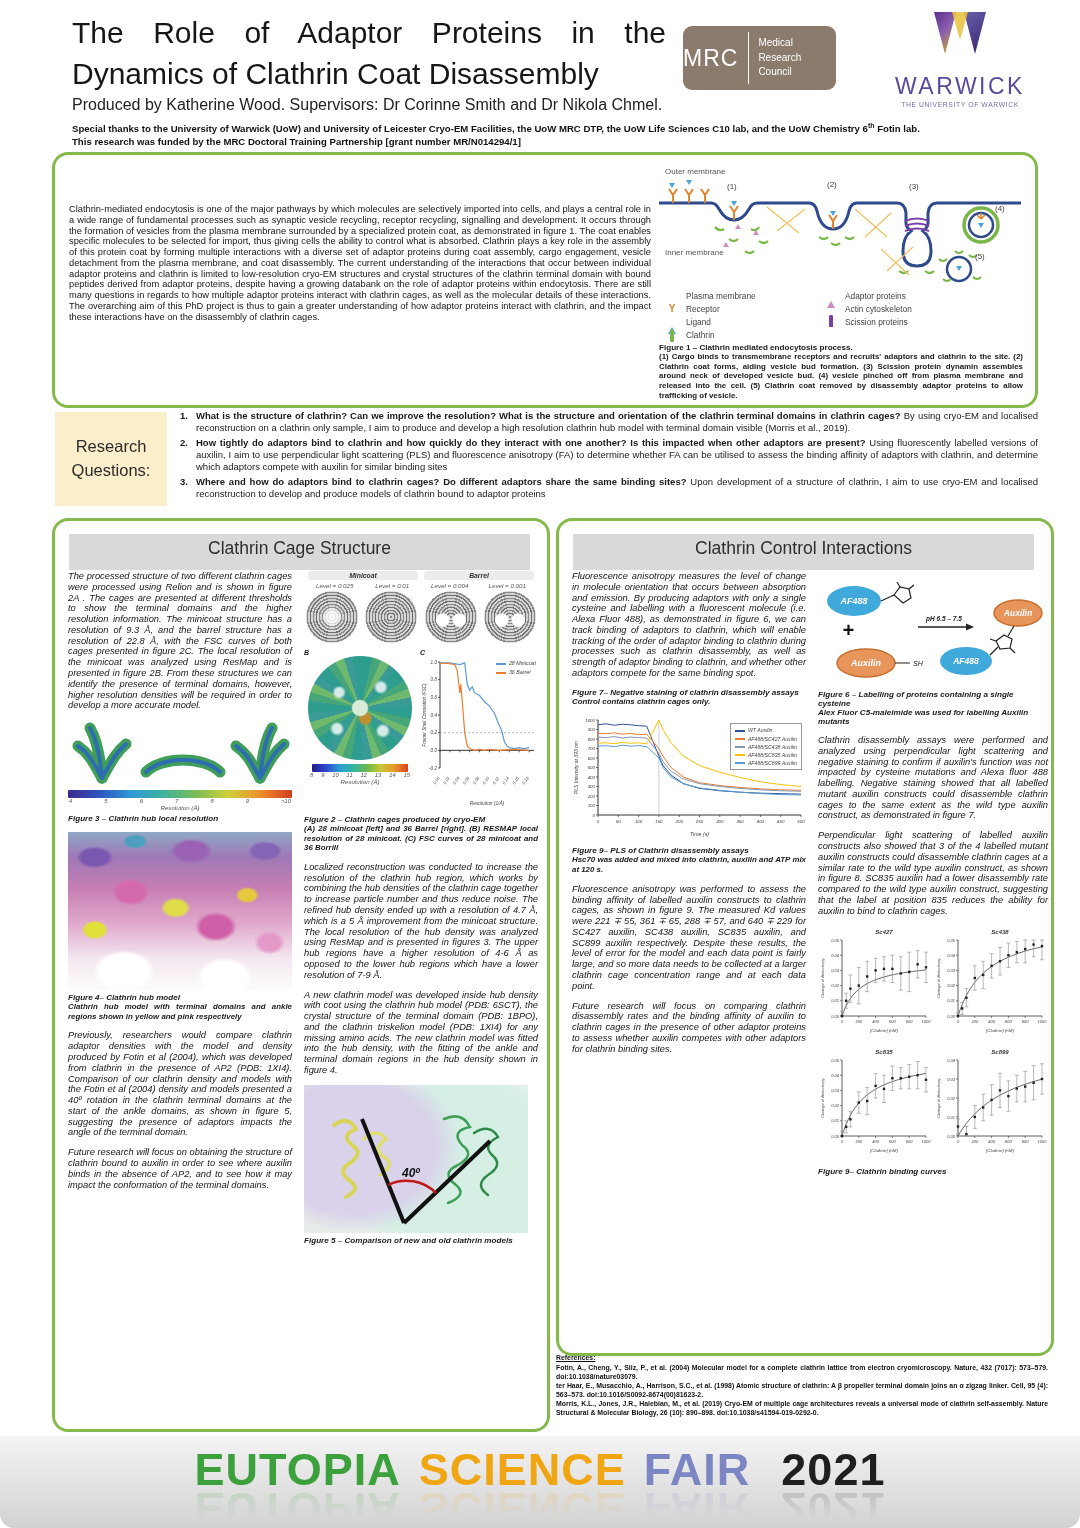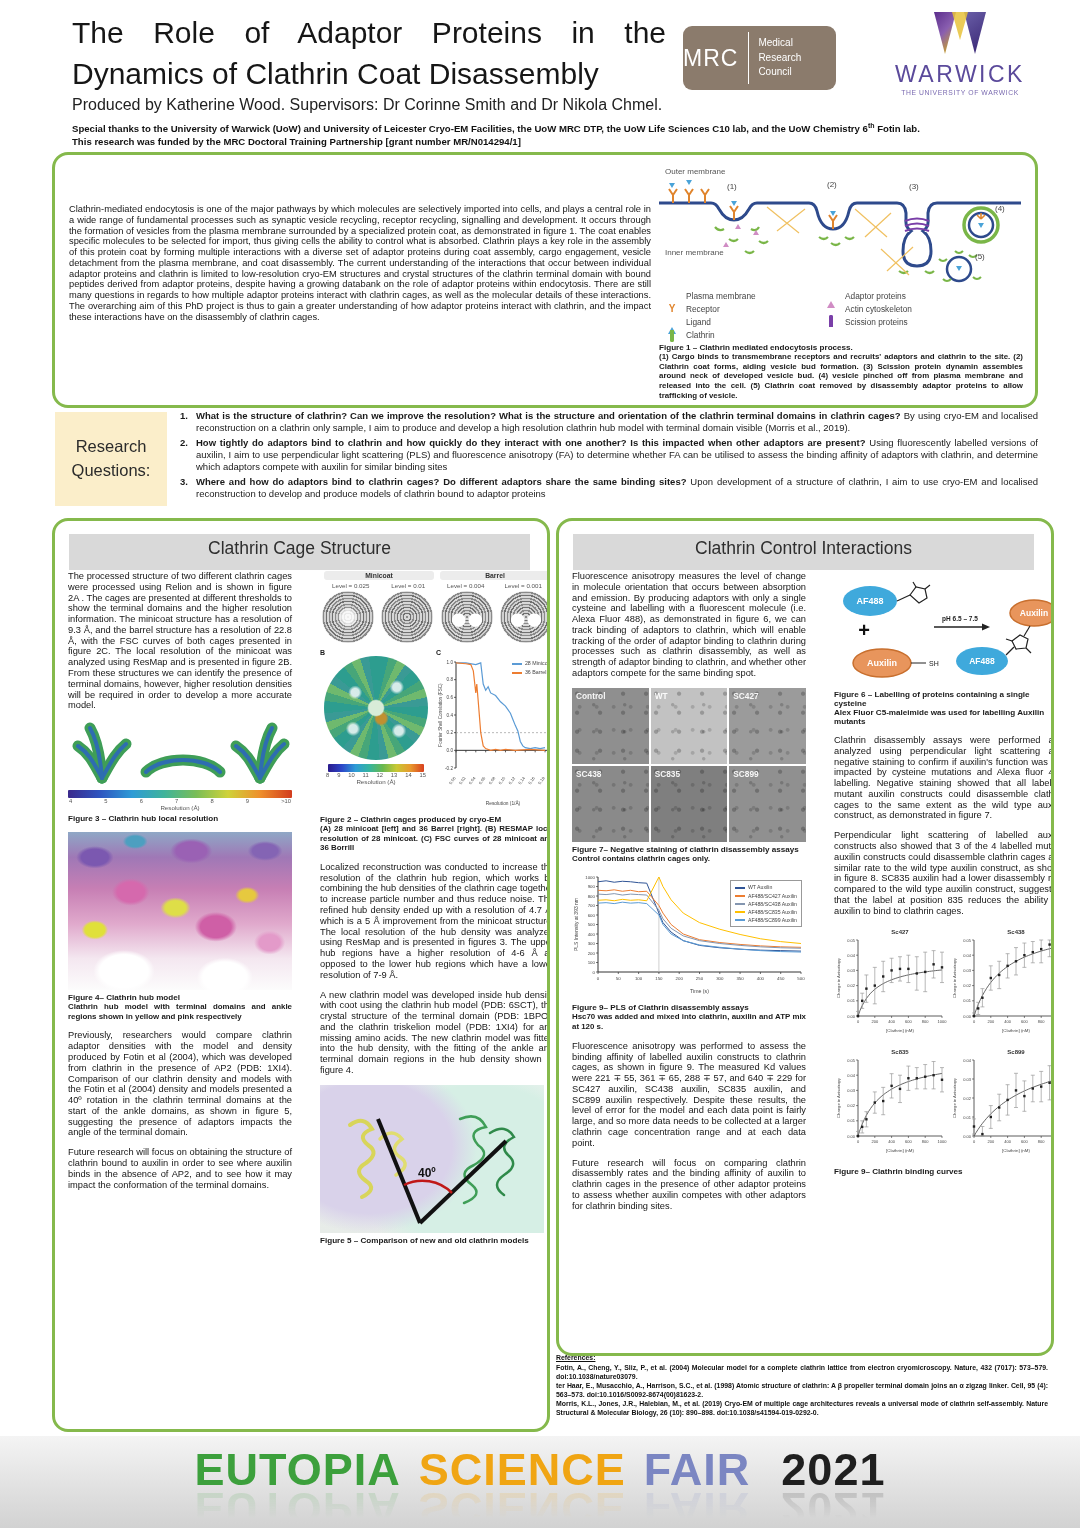--- a/index.html
+++ b/index.html
@@ -1,30 +1,30 @@
 <!DOCTYPE html>
 <html><head>
 <meta charset="utf-8">
 <style>
   html,body{margin:0;padding:0;background:#fff;}
   .poster{position:relative;width:1080px;height:1528px;background:#fff;overflow:hidden;
-          font-family:"Liberation Sans",sans-serif;color:#1a1a1a;}
+          font-family:"Liberation Sans",sans-serif;color:#1a1a1a;border-radius:14px;}
   .abs{position:absolute;}
   
   .title{left:72px;top:12px;width:594px;font-size:30px;line-height:1.38;color:#161616;}
   .title .l1{text-align:justify;text-align-last:justify;}
   .byline{left:72px;top:96px;font-size:16px;color:#222;}
   .thanks{left:72px;top:121px;width:960px;font-size:9.6px;font-weight:bold;line-height:1.35;color:#111;}
   sup{font-size:7px;}
   .mrc{left:683px;top:26px;width:153px;height:64px;background:#8b7b6c;border-radius:9px;
        display:flex;align-items:center;color:#fff;}
   .mrc-abbr{font-size:23px;padding:0 10px 0 0;letter-spacing:1px;}
   .mrc-right{border-left:1.5px solid #fff;padding:4px 0 4px 9px;font-size:10px;line-height:1.45;}
   .warwick{left:876px;top:10px;width:168px;text-align:center;}
-  .warwick-name{font-size:23px;color:#5b4a9b;letter-spacing:2.5px;margin-top:1px;}
+  .warwick-name{font-size:23px;color:#5b4a9b;letter-spacing:2.5px;margin-top:13px;}
   .warwick-sub{font-size:6.8px;color:#7a6ab0;letter-spacing:0.6px;margin-top:1px;}
   
   .greenbox{border:3px solid #85b94c;border-radius:16px;background:#fff;overflow:hidden;}
   .graybar{background:#d9d9d9;text-align:center;font-size:17.5px;color:#2e2e2e;padding:4px 0;}
   .body-sm{font-size:9.3px;line-height:1.16;text-align:justify;color:#161616;}
   .cap-t{font-size:8.1px;font-weight:bold;text-align:left;margin-top:3px;}
   .cap-b{font-size:7.9px;font-weight:bold;text-align:justify;line-height:1.22;}
   
   .bg-box{left:52px;top:152px;width:980px;height:250px;}
   .bg-bar{left:14px;top:13px;width:578px;height:28px;}
@@ -47,21 +47,21 @@
             font-size:16.5px;color:#2b2b2b;line-height:1.45;}
   .rq-list{left:180px;top:410px;width:858px;font-size:9.5px;line-height:1.3;}
   .rq-item{display:flex;margin-bottom:2px;}
   .rq-num{flex:0 0 16px;font-weight:bold;}
   .rq-text{flex:1;text-align:justify;}
   .b{font-weight:bold;}
   
   .cage-box{left:52px;top:518px;width:492px;height:908px;}
   .adpt-box{left:556px;top:518px;width:492px;height:832px;}
   .boxbar{left:14px;top:13px;width:461px;height:28px;}
-  .boxcols{left:13px;top:50px;width:466px;display:flex;gap:28px;}
+  .boxcols{left:13px;top:50px;width:466px;display:flex;gap:12px;font-style:italic;}
   .colL{width:224px;}
   .colR{flex:1;}
   .adpt-box .colL{width:234px;}
   .blk{margin-bottom:9px;}
   
   .f2-heads{display:flex;gap:6px;justify-content:space-between;margin:0 4px;}
   .f2-head{flex:1;background:#ececec;border-radius:3px;font-size:6.8px;font-weight:bold;text-align:center;padding:1px 0;color:#333;}
   .f2-levels{display:flex;justify-content:space-between;margin:2px 2px 2px 2px;}
   .f2-level{flex:1;text-align:center;font-size:6.2px;color:#555;}
   .f2-circles{display:flex;justify-content:space-between;padding:0 2px;}
@@ -482,40 +482,20 @@
     </div>
   </div>
 
   <div class="abs greenbox adpt-box">
     <div class="abs graybar boxbar">Clathrin Control Interactions</div>
     <div class="abs boxcols">
       <div class="colL">
         <div class="blk body-sm">Fluorescence anisotropy measures the level of change in molecule orientation that occurs between absorption and emission. By producing adaptors with only a single cysteine and labelling with a fluorescent molecule (i.e. Alexa Fluor 488), as demonstrated in figure 6, we can track binding of adaptors to clathrin, which will enable tracking of the order of adaptor binding to clathrin during processes such as clathrin disassembly, as well as strength of adaptor binding to clathrin, and whether other adaptors compete for the same binding spot.</div>
 
         <div class="blk">
-          <div class="f7-grid">
-            <div class="f7-cell" style="background-color:#8f8f8f;">
-                <span class="f7-lab">Control</span>
-              </div>
-            <div class="f7-cell" style="background-color:#c2c2c2;">
-                <span class="f7-lab">WT</span>
-              </div>
-            <div class="f7-cell" style="background-color:#9b9b9b;">
-                <span class="f7-lab">SC427</span>
-              </div>
-            <div class="f7-cell" style="background-color:#8a8a8a;">
-                <span class="f7-lab">SC438</span>
-              </div>
-            <div class="f7-cell" style="background-color:#7f7f7f;">
-                <span class="f7-lab">SC835</span>
-              </div>
-            <div class="f7-cell" style="background-color:#909090;">
-                <span class="f7-lab">SC899</span>
-              </div>
-          </div>
           <div class="cap-t">Figure 7– Negative staining of clathrin disassembly assays</div>
           <div class="cap-b">Control contains clathrin cages only.</div>
         </div>
 
         <div class="blk chartwrap">
           <svg id="pls-svg" width="234" height="124" viewBox="0 0 234 124">
               <line x1="26" y1="5" x2="26" y2="100" stroke="#333" stroke-width="1"></line>
               <line x1="26" y1="100" x2="229" y2="100" stroke="#333" stroke-width="1"></line>
               <line x1="24" y1="100" x2="26" y2="100" stroke="#333" stroke-width="0.7"></line>
               <text x="23" y="101.6" font-size="4.4" text-anchor="end" fill="#444">0</text>

